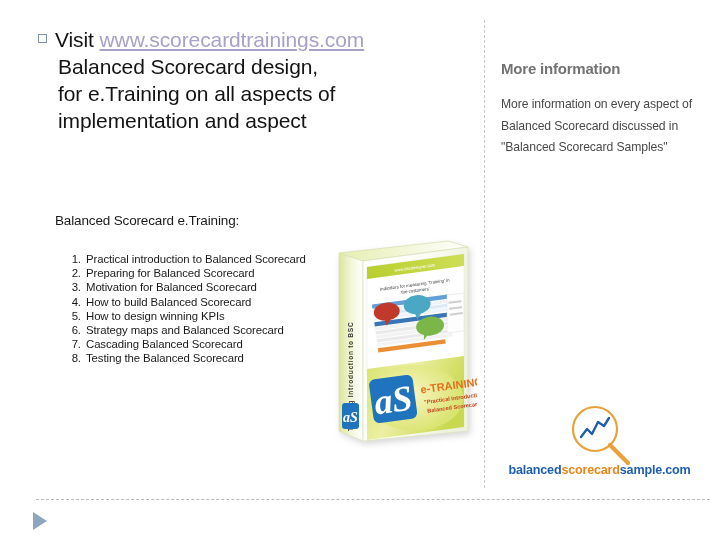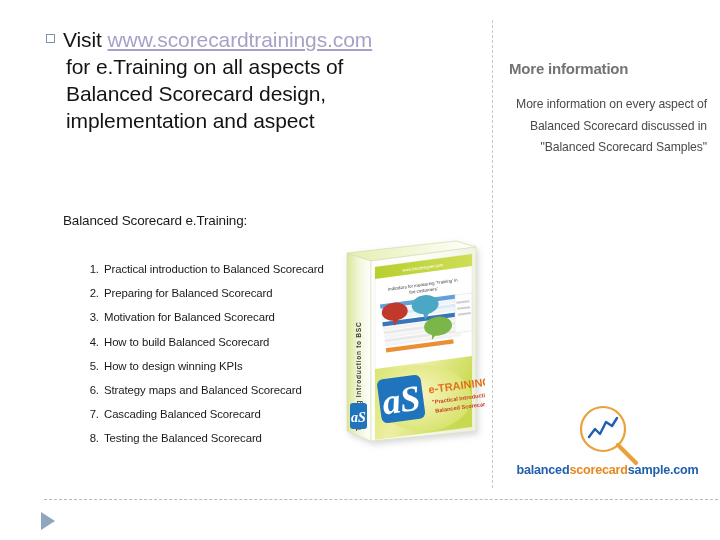--- a/index.html
+++ b/index.html
@@ -12,21 +12,21 @@
     height: 540px;
     position: relative;
     overflow: hidden;
     font-family: "Liberation Sans", sans-serif;
     -webkit-font-smoothing: antialiased;
   }
 
   
   #slide {
     position: absolute;
-    left: 8px; top: 0;
+    left: 0; top: 0;
     width: 584px; height: 540px;
     background: #ffffff;
   }
 
   
   .left-col {
     position: absolute;
     left: 38px;
     top: 26px;
     width: 430px;
@@ -82,21 +82,21 @@
     width: 265px;
     margin: 0;
     padding: 0 0 0 36px;
     list-style: decimal;
     font-size: 11.4px;
     line-height: 14.2px;
     color: #1a1a1a;
     letter-spacing: -0.1px;
   }
   ol.course-list li {
-    margin: 10px;
+    margin: 0;
     padding: 0 0 0 2px;
   }
   ol.course-list li::marker {
     color: #1a1a1a;
   }
 
   
   .boxart {
     position: absolute;
     left: 327px;
@@ -128,21 +128,20 @@
     color: #737373;
     line-height: 18px;
     letter-spacing: -0.2px;
   }
   .right-body {
     margin-top: 16px;
     font-size: 12.2px;
     line-height: 21.5px;
     color: #4a4a4a;
     letter-spacing: -0.1px;
-    text-align: right;
   }
 
   
   .bss-logo {
     position: absolute;
     left: 497px;
     top: 405px;
     width: 205px;
     height: 80px;
   }
@@ -189,21 +188,21 @@
   }
 </style>
 </head>
 <body>
 
 <div id="slide">
 
   <div class="left-col">
     <div class="headline-block">
       <span class="bullet-sq"></span>
-      <span class="headline-text"><span>Visit </span><a class="link" href="#">www.scorecardtrainings.com</a><span class="sub-lines">for e.Training on all aspects of</span><span class="sub-lines">Balanced Scorecard design,</span><span class="sub-lines">implementation and aspect</span></span>
+      <span class="headline-text"><span>Visit </span><a class="link" href="#">www.scorecardtrainings.com</a><span class="sub-lines">Balanced Scorecard design,</span><span class="sub-lines">for e.Training on all aspects of</span><span class="sub-lines">implementation and aspect</span></span>
     </div>
   </div>
 
   <div class="subhead">Balanced Scorecard e.Training:</div>
 
   <ol class="course-list">
     <li>Practical introduction to Balanced Scorecard</li>
     <li>Preparing for Balanced Scorecard</li>
     <li>Motivation for Balanced Scorecard</li>
     <li>How to build Balanced Scorecard</li>

